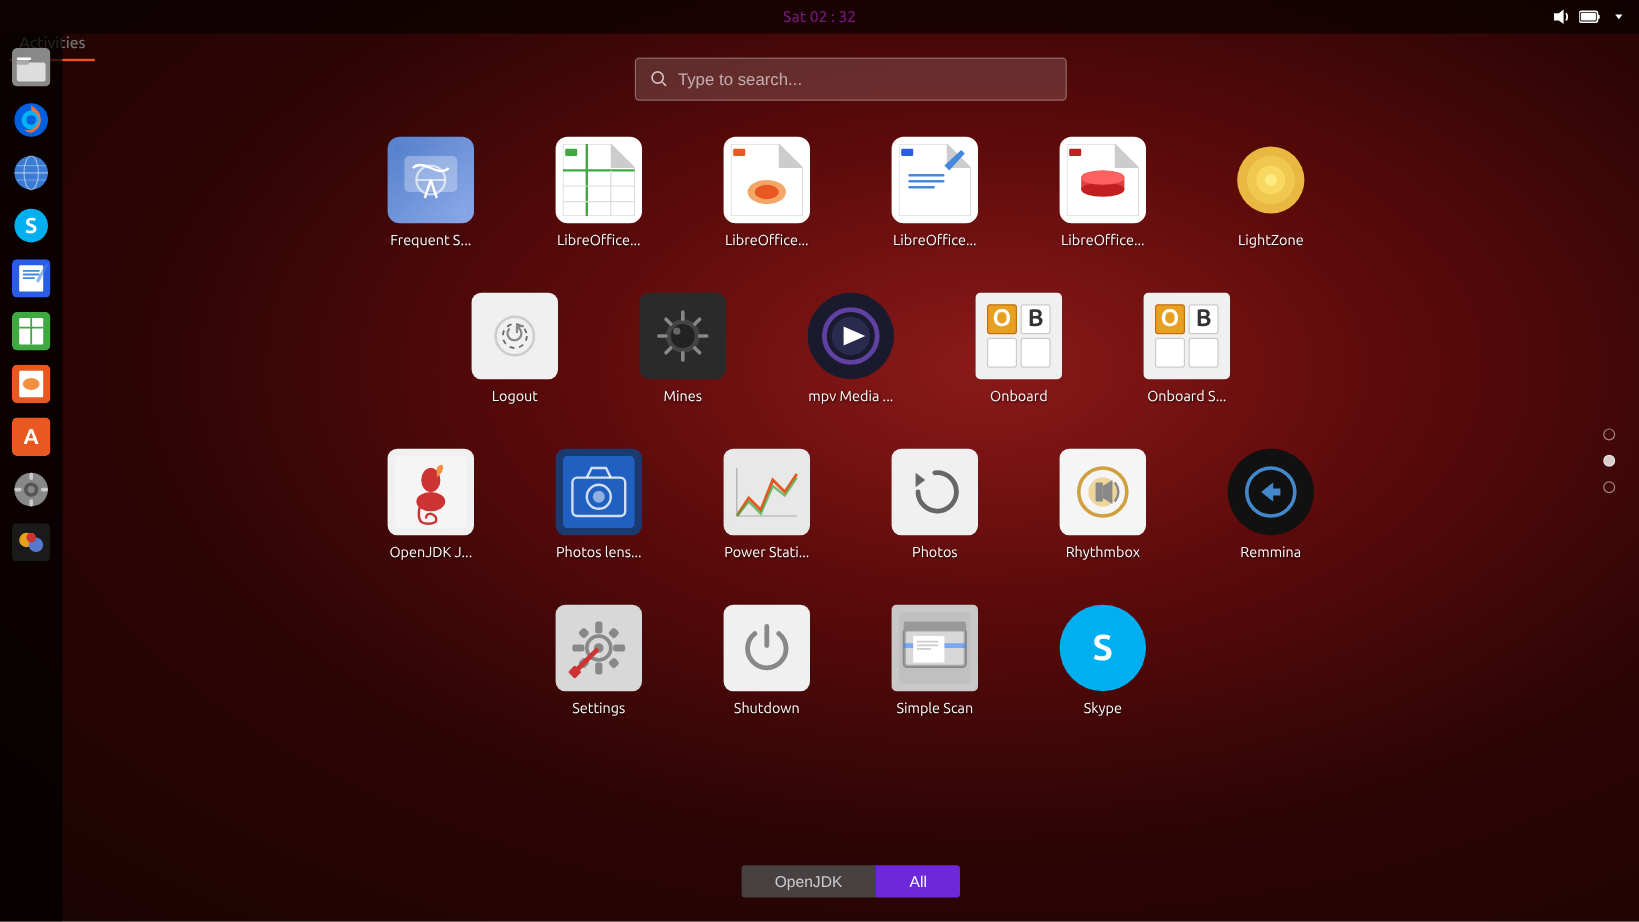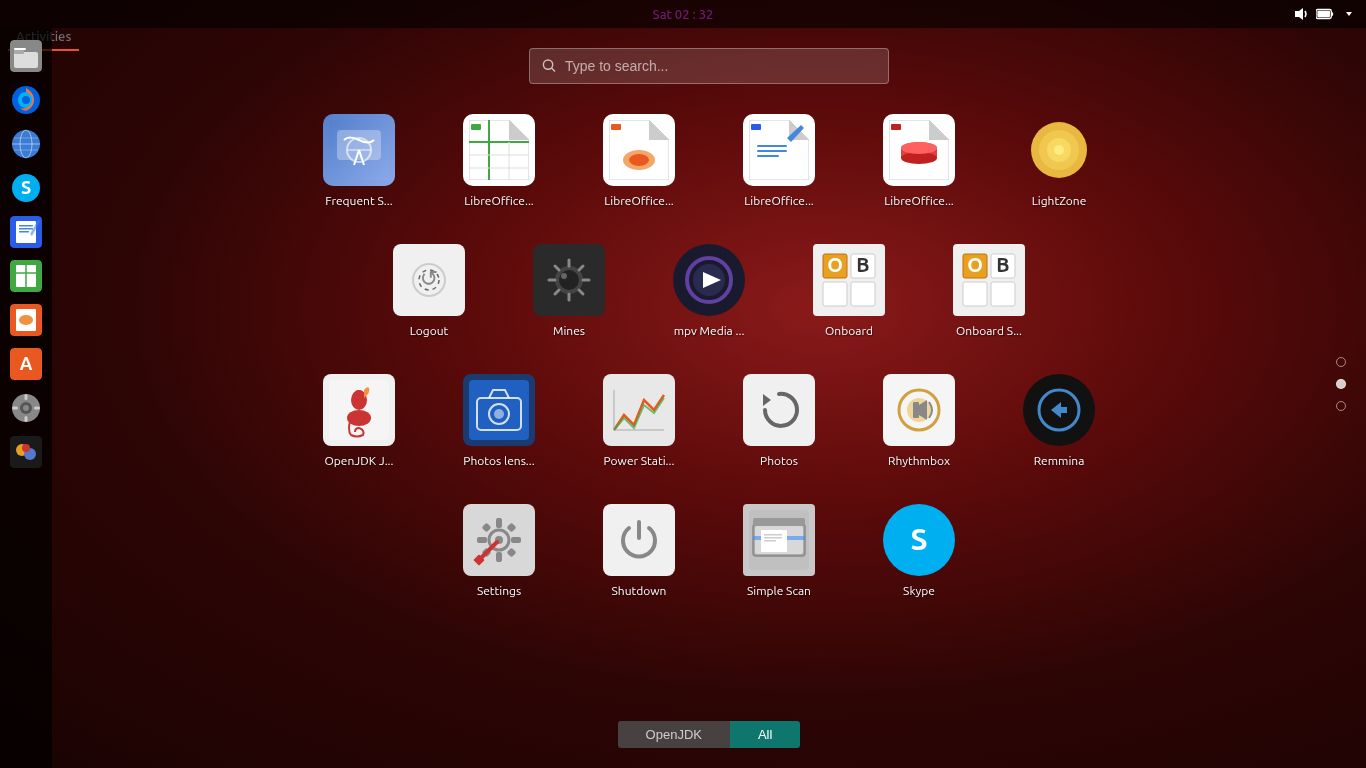--- a/index.html
+++ b/index.html
@@ -188,21 +188,21 @@
       cursor: pointer;
       font-size: 13px;
       font-weight: 500;
     }
     .tab-frequent {
       background: rgba(80,80,80,0.8);
       color: #ccc;
       border-radius: 3px 0 0 3px;
     }
     .tab-all {
-      background: #0f766e;
+      background: #6d28d9;
       color: #fff;
       border-radius: 0 3px 3px 0;
     }
 
     
     #pagination {
       position: absolute;
       right: 20px;
       top: 50%;
       transform: translateY(-50%);

